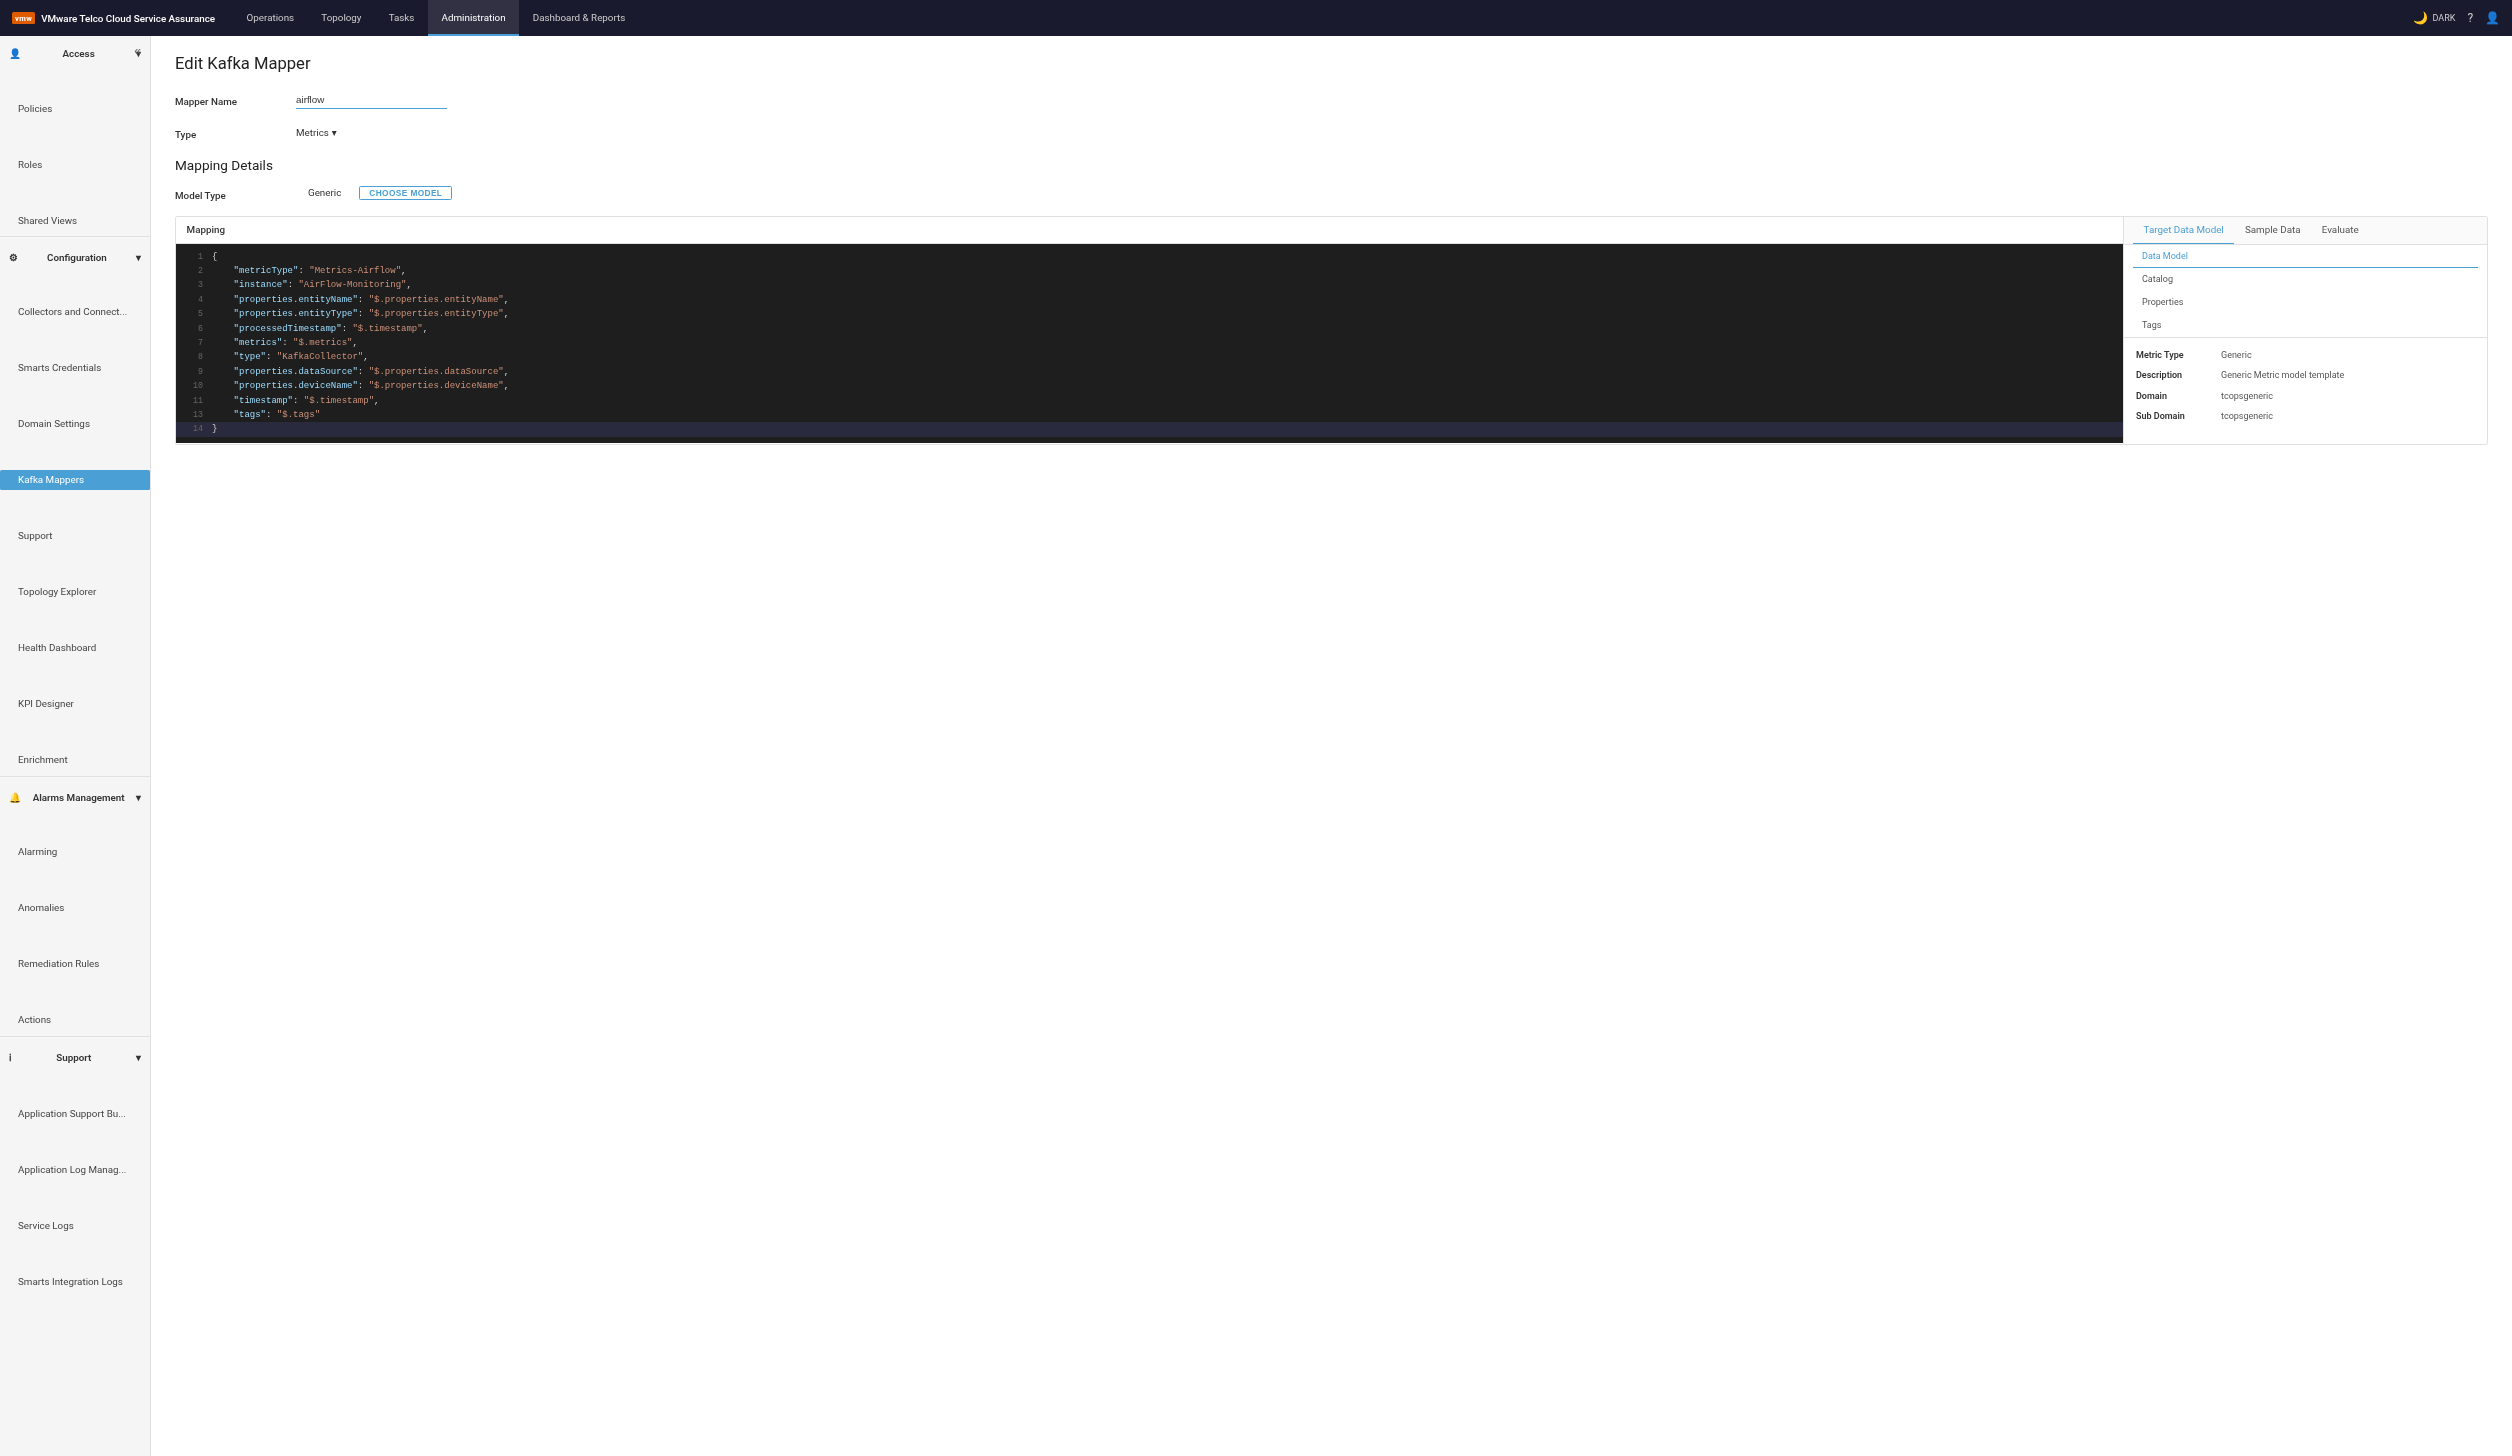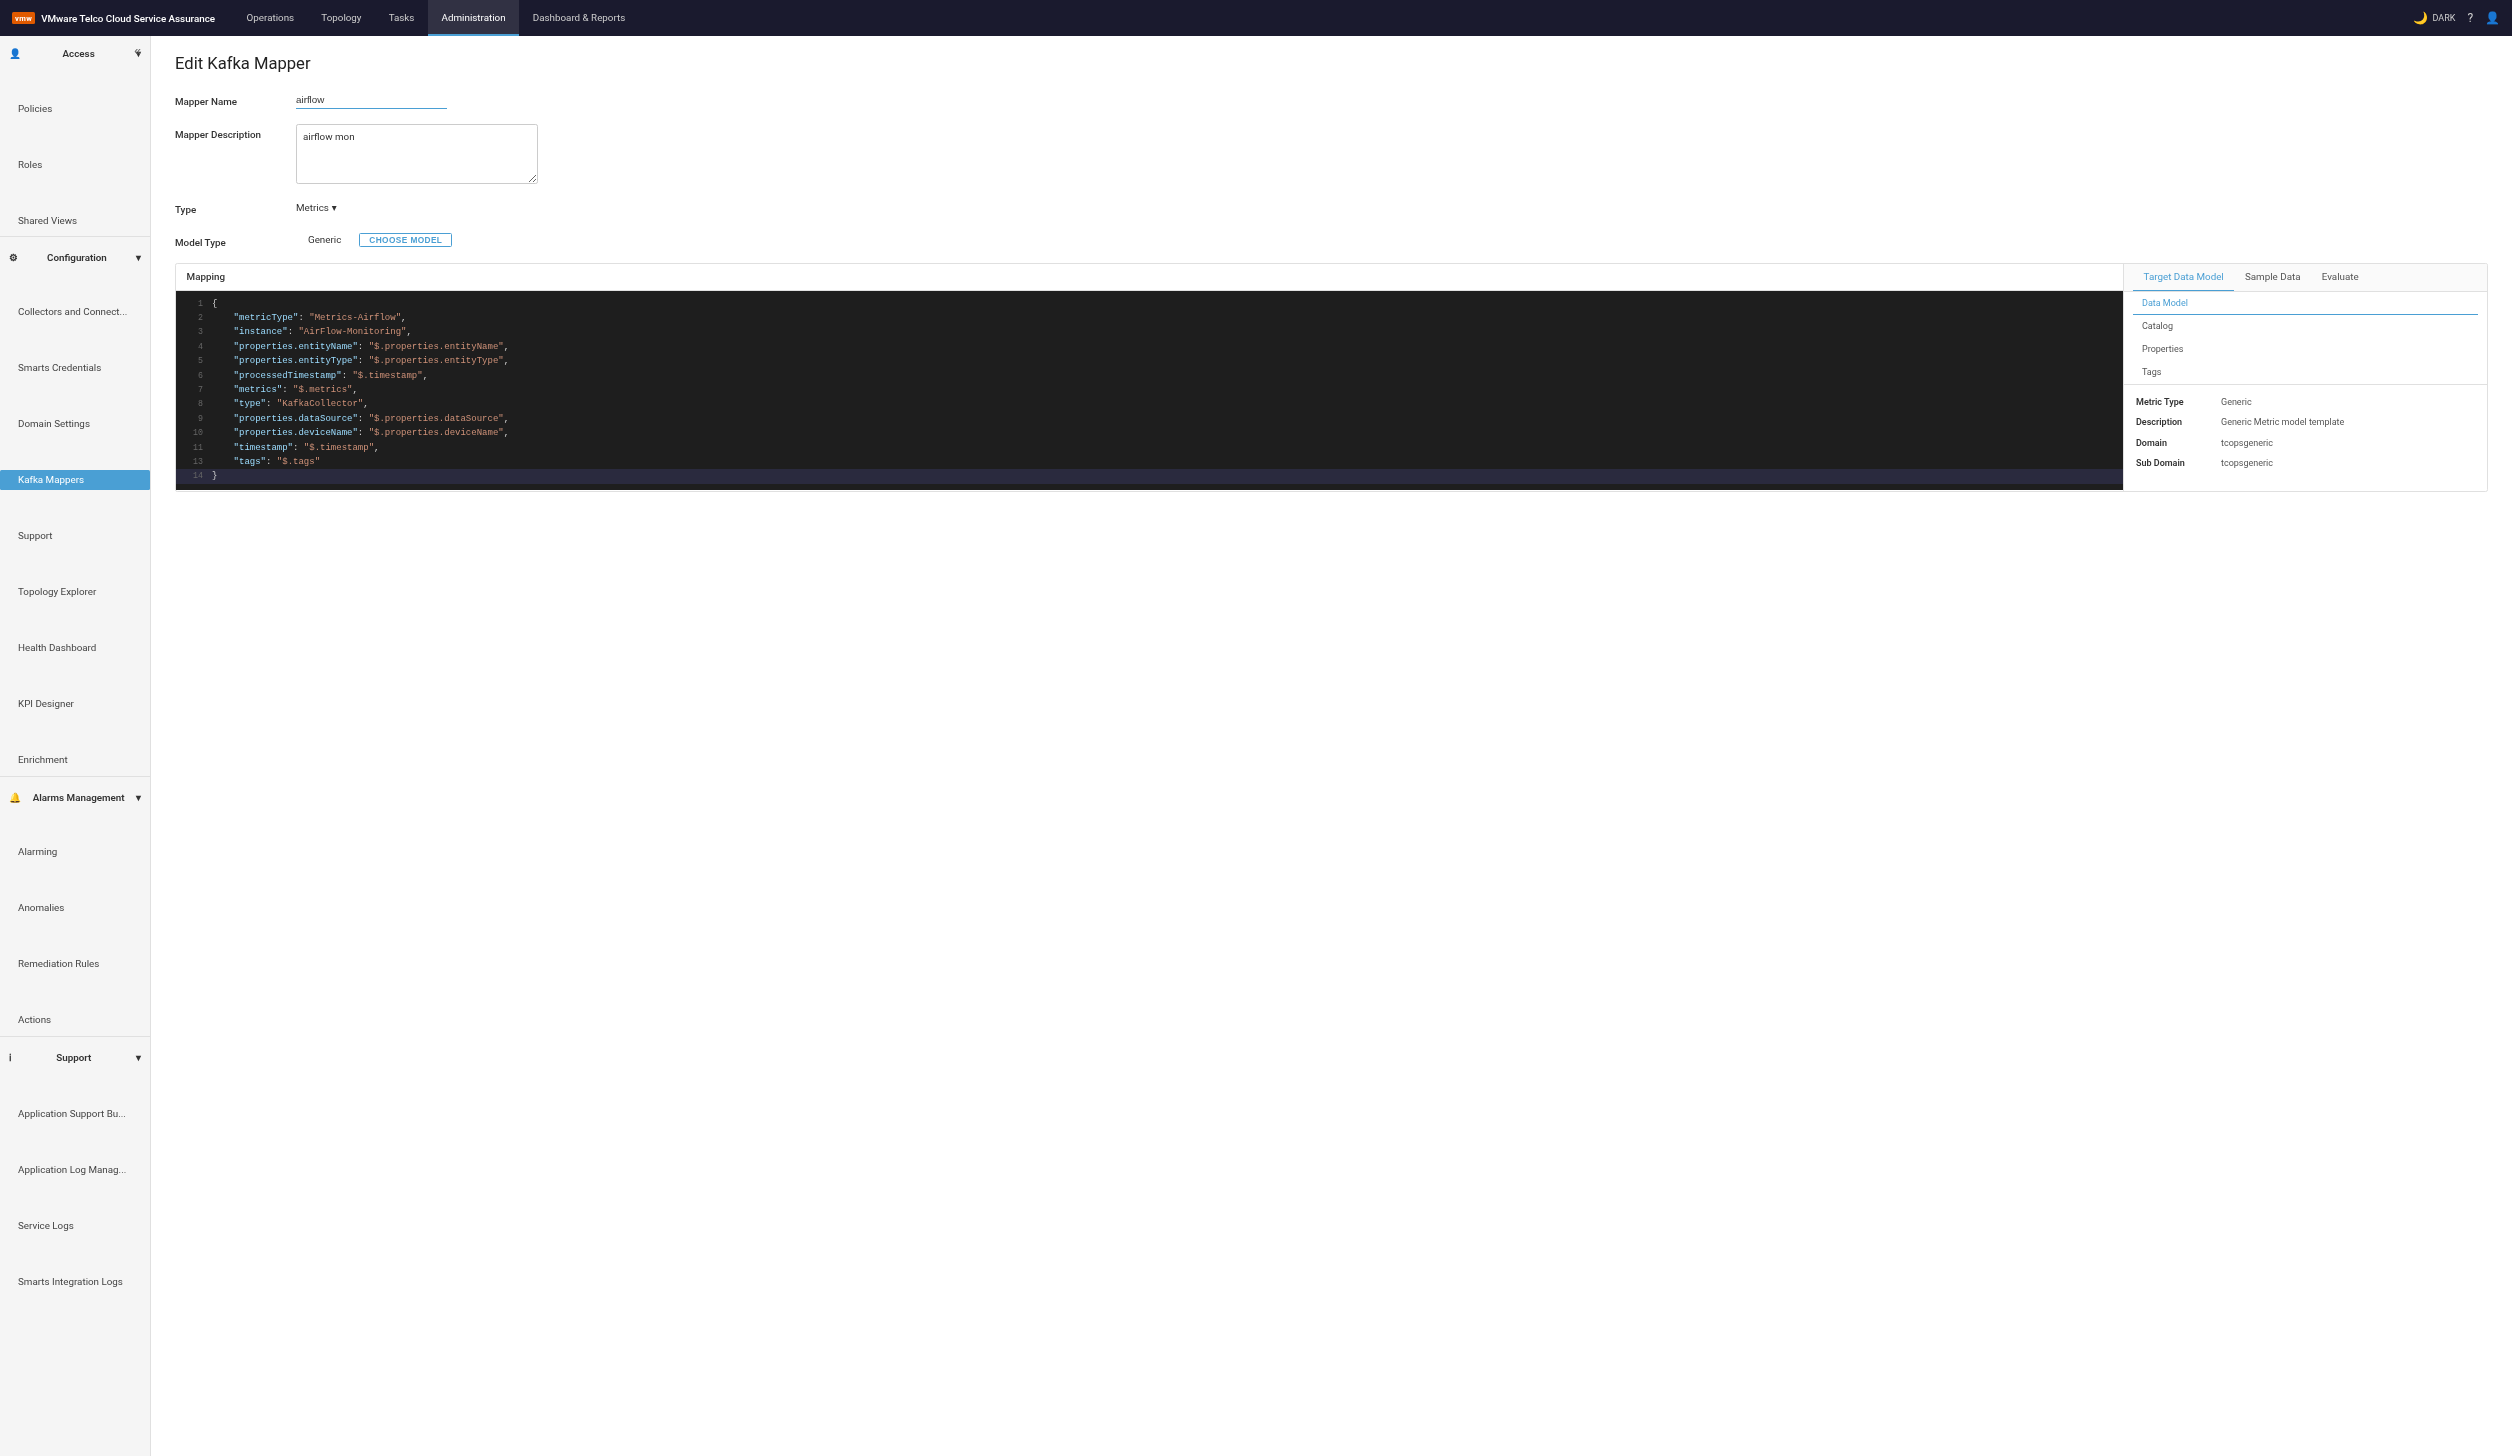--- a/index.html
+++ b/index.html
@@ -416,33 +416,30 @@
   </aside>
 
   <main class="main">
     <h1 class="page-title">Edit Kafka Mapper</h1>
 
     <div class="form-row">
       <div class="form-label">Mapper Name</div>
       <input class="form-input" type="text" value="airflow" style="">
     </div>
 
-    <div class="form-row">
-      <div class="form-label">Mapper Description</div>
-      <textarea class="form-textarea" style="">airflow mon</textarea>
-    </div>
 
     <div class="form-row">
       <div class="form-label">Type</div>
       <div class="type-select">
         <span>Metrics</span>
         <span>▾</span>
       </div>
     </div>
 
+    <h2 class="section-title">Mapping Details</h2>
 
     <div class="model-type-row">
       <div class="form-label">Model Type</div>
       <span class="model-type-generic">Generic</span>
       <button class="choose-model-btn">CHOOSE MODEL</button>
     </div>
 
     <div class="mapping-area">
 
       <div class="mapping-left">

